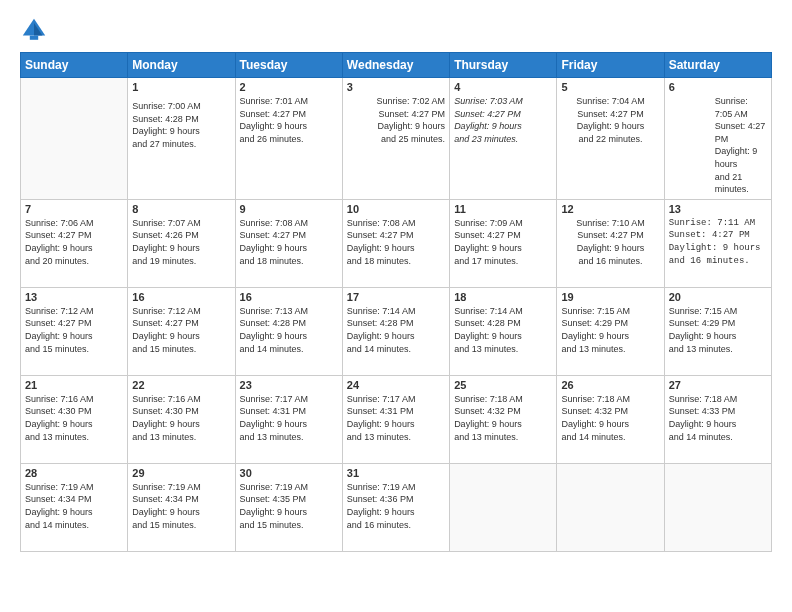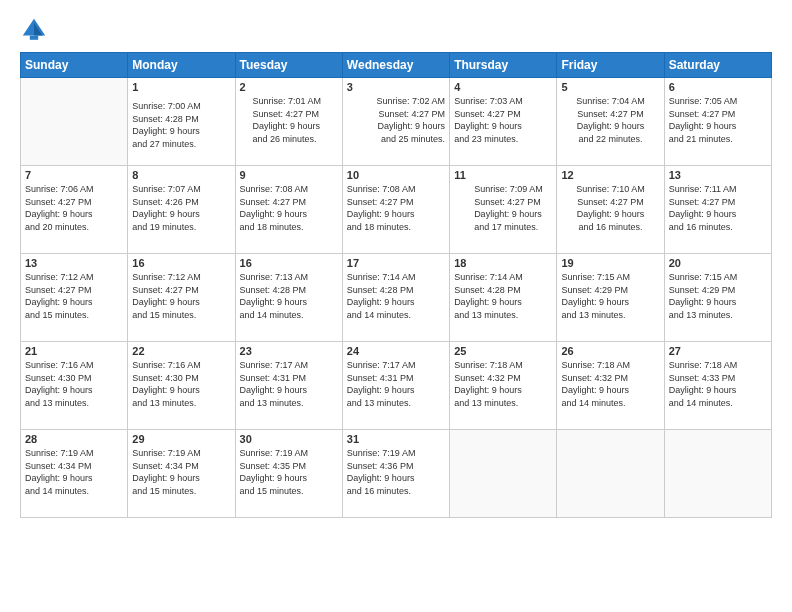--- a/index.html
+++ b/index.html
@@ -133,49 +133,49 @@
           <td class="empty-cell"></td>
           <td>
             <span class="day-num">1</span>
             <div class="day-info" style="white-space: pre-line; margin-top: 7px;">Sunrise: 7:00 AM
 Sunset: 4:28 PM
 Daylight: 9 hours
 and 27 minutes.</div>
           </td>
           <td>
             <span class="day-num">2</span>
-            <div class="day-info" style="white-space: pre-line; margin-left: 13px;">Sunrise: 7:01 AM
+            <div class="day-info" style="white-space: pre-line;">Sunrise: 7:01 AM
 Sunset: 4:27 PM
 Daylight: 9 hours
 and 26 minutes.</div>
           </td>
           <td>
             <span class="day-num">3</span>
             <div class="day-info" style="white-space: pre-line; text-align: right;">Sunrise: 7:02 AM
 Sunset: 4:27 PM
 Daylight: 9 hours
 and 25 minutes.</div>
           </td>
           <td>
             <span class="day-num">4</span>
-            <div class="day-info" style="white-space: pre-line;">Sunrise: 7:03 AM
+            <div class="day-info" style="white-space: pre-line; font-style: italic;">Sunrise: 7:03 AM
 Sunset: 4:27 PM
 Daylight: 9 hours
 and 23 minutes.</div>
           </td>
           <td>
             <span class="day-num">5</span>
             <div class="day-info" style="white-space: pre-line; text-align: center;">Sunrise: 7:04 AM
 Sunset: 4:27 PM
 Daylight: 9 hours
 and 22 minutes.</div>
           </td>
           <td>
             <span class="day-num">6</span>
-            <div class="day-info" style="white-space: pre-line;">Sunrise: 7:05 AM
+            <div class="day-info" style="white-space: pre-line; margin-left: 46px;">Sunrise: 7:05 AM
 Sunset: 4:27 PM
 Daylight: 9 hours
 and 21 minutes.</div>
           </td>
         </tr>
         <tr>
           <td>
             <span class="day-num">7</span>
             <div class="day-info" style="white-space: pre-line;">Sunrise: 7:06 AM
 Sunset: 4:27 PM
@@ -198,35 +198,35 @@
           </td>
           <td>
             <span class="day-num">10</span>
             <div class="day-info" style="white-space: pre-line;">Sunrise: 7:08 AM
 Sunset: 4:27 PM
 Daylight: 9 hours
 and 18 minutes.</div>
           </td>
           <td>
             <span class="day-num">11</span>
-            <div class="day-info" style="white-space: pre-line; margin-left: 20px;">Sunrise: 7:09 AM
+            <div class="day-info" style="white-space: pre-line;">Sunrise: 7:09 AM
 Sunset: 4:27 PM
 Daylight: 9 hours
 and 17 minutes.</div>
           </td>
           <td>
             <span class="day-num">12</span>
             <div class="day-info" style="white-space: pre-line; text-align: center;">Sunrise: 7:10 AM
 Sunset: 4:27 PM
 Daylight: 9 hours
 and 16 minutes.</div>
           </td>
           <td>
             <span class="day-num">13</span>
-            <div class="day-info" style="white-space: pre-line;">Sunrise: 7:11 AM
+            <div class="day-info" style="white-space: pre-line; font-family: Liberation Mono, monospace;">Sunrise: 7:11 AM
 Sunset: 4:27 PM
 Daylight: 9 hours
 and 16 minutes.</div>
           </td>
         </tr>
         <tr>
           <td>
             <span class="day-num">13</span>
             <div class="day-info" style="white-space: pre-line;">Sunrise: 7:12 AM
 Sunset: 4:27 PM

